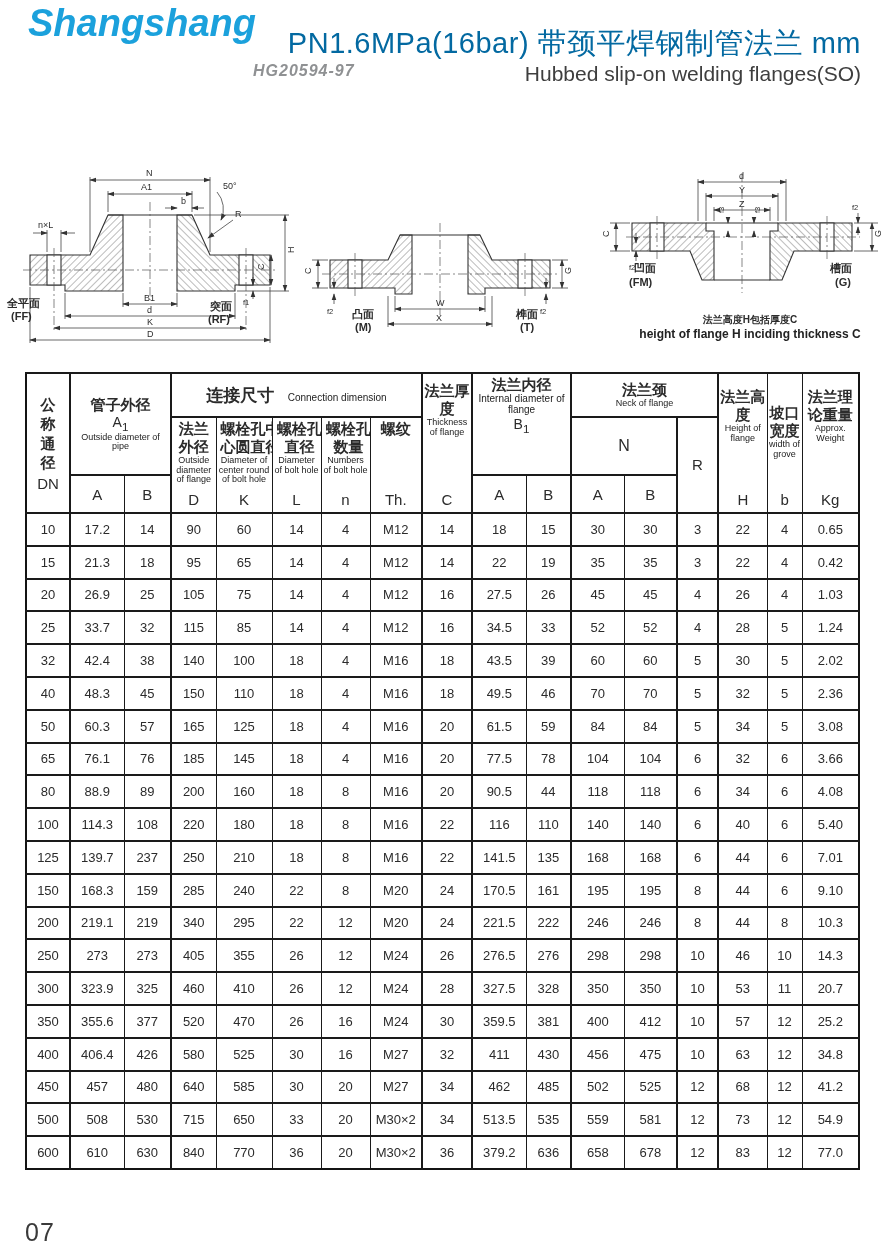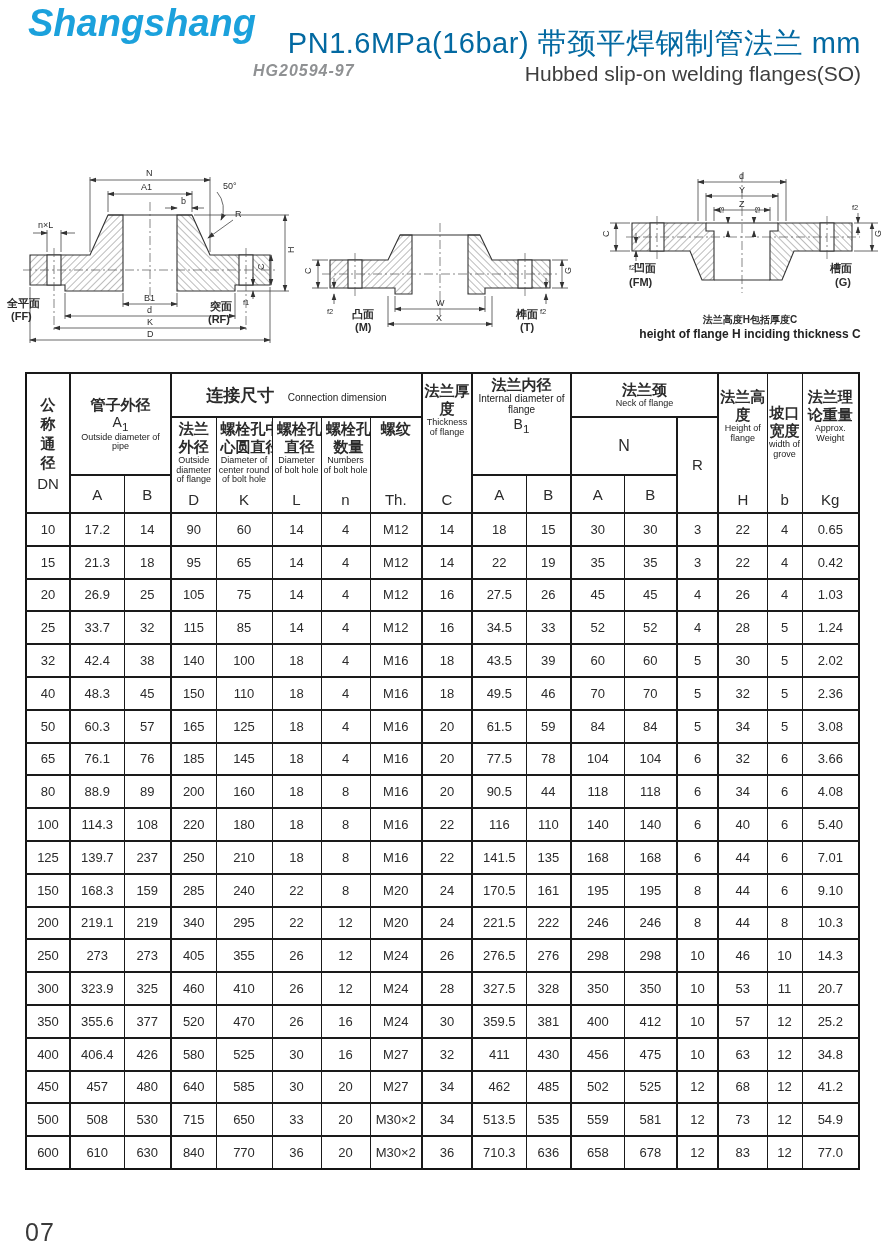--- a/index.html
+++ b/index.html
@@ -732,21 +732,21 @@
       <tr>
         <td>600</td>
         <td class="gb">610</td>
         <td>630</td>
         <td class="gb">840</td>
         <td>770</td>
         <td>36</td>
         <td>20</td>
         <td>M30×2</td>
         <td class="gb">36</td>
-        <td class="gb">710.3</td>
+        <td class="gb">379.2</td>
         <td>636</td>
         <td class="gb">658</td>
         <td>678</td>
         <td class="gb">12</td>
         <td class="gb">83</td>
         <td>12</td>
         <td>77.0</td>
       </tr>
     </tbody>
 </table>

